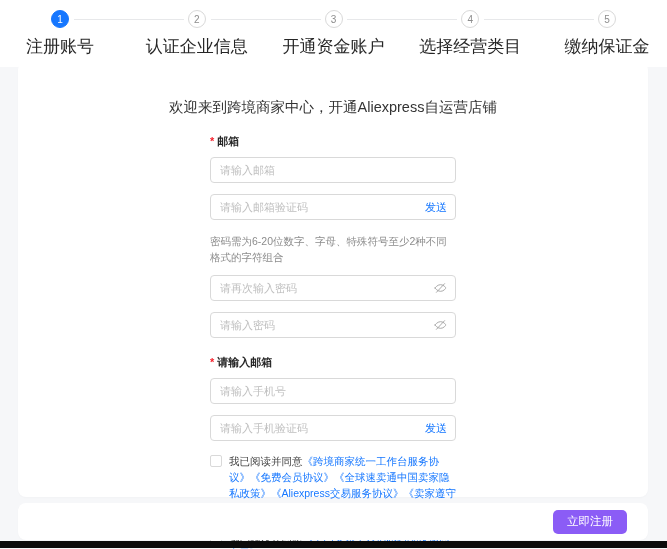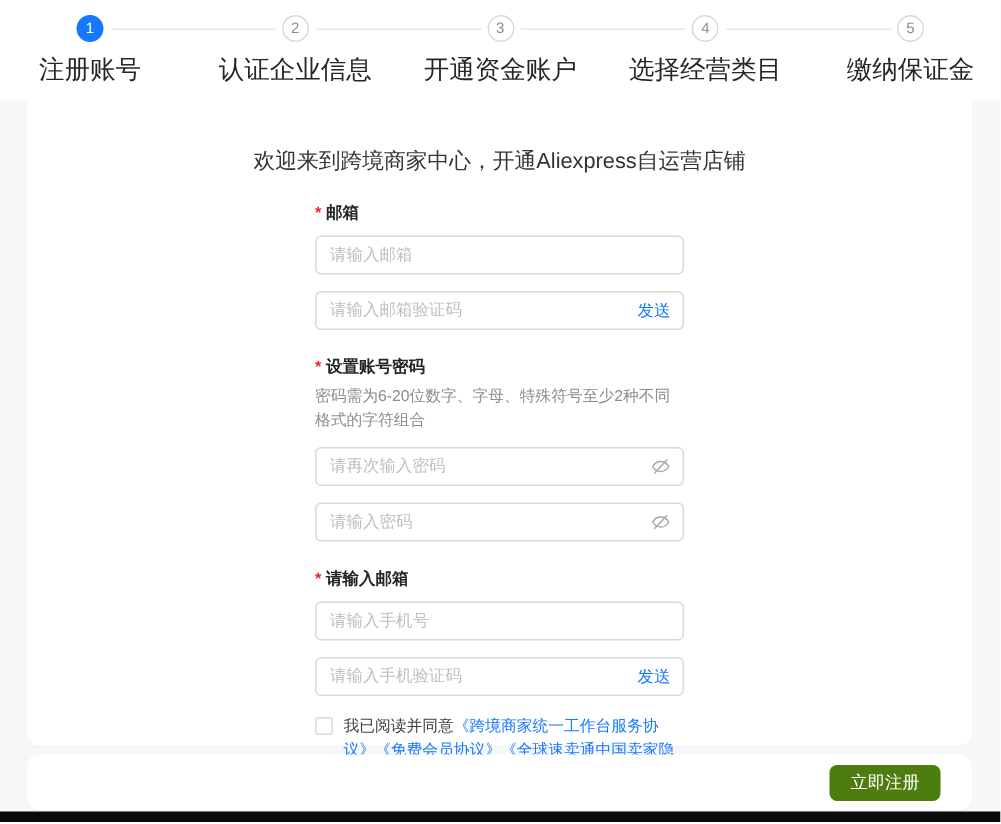--- a/index.html
+++ b/index.html
@@ -56,21 +56,21 @@
   .agree-text{color:#404040;}
   .agree-link{color:#1677ff;cursor:pointer;text-decoration:none;}
   
   .footer{
     position:absolute;left:18px;right:19px;top:503px;height:37px;
     background:#fff;border-radius:8px;box-sizing:border-box;
     display:flex;align-items:center;justify-content:flex-end;padding-right:21px;
     box-shadow:0 1px 2px rgba(0,0,0,0.02);
   }
   .register-btn{
-    background:#4d7c0f;color:#fff;border:none;border-radius:5px;
+    background:#8b5cf6;color:#fff;border:none;border-radius:5px;
     height:24px;padding:0 14px;font-size:11.5px;cursor:pointer;
     font-family:inherit;
   }
   .black-bar{position:absolute;left:0;right:0;bottom:1px;height:7px;background:#0b0b0b;}
 </style>
 </head>
 <body>
 
 <div class="stepper-bar">
   <div class="steps">
@@ -121,23 +121,20 @@
       </div>
       <div class="input-wrap">
         <input class="ipt" type="text" placeholder="请输入邮箱验证码" style="">
         <span class="suffix">
             <a class="send-link">发送</a>
           </span>
       </div>
     </div>
 
     <div class="section">
-      <div class="field-label">
-        <span class="req">*</span><span>设置账号密码</span>
-      </div>
       <div class="hint">密码需为6-20位数字、字母、特殊符号至少2种不同格式的字符组合</div>
       <div class="input-wrap">
         <input class="ipt" type="password" placeholder="请再次输入密码" style="">
         <span class="suffix">
           <svg class="eye-icon" width="13" height="13" viewBox="0 0 24 24" fill="none" stroke="#a8a8a8" stroke-width="1.8" stroke-linecap="round" stroke-linejoin="round">
             <path d="M2 12s3.6-6.2 10-6.2S22 12 22 12s-3.6 6.2-10 6.2S2 12 2 12z"></path>
             <line x1="4.5" y1="20" x2="19.5" y2="4"></line>
           </svg>
         </span>
       </div>

